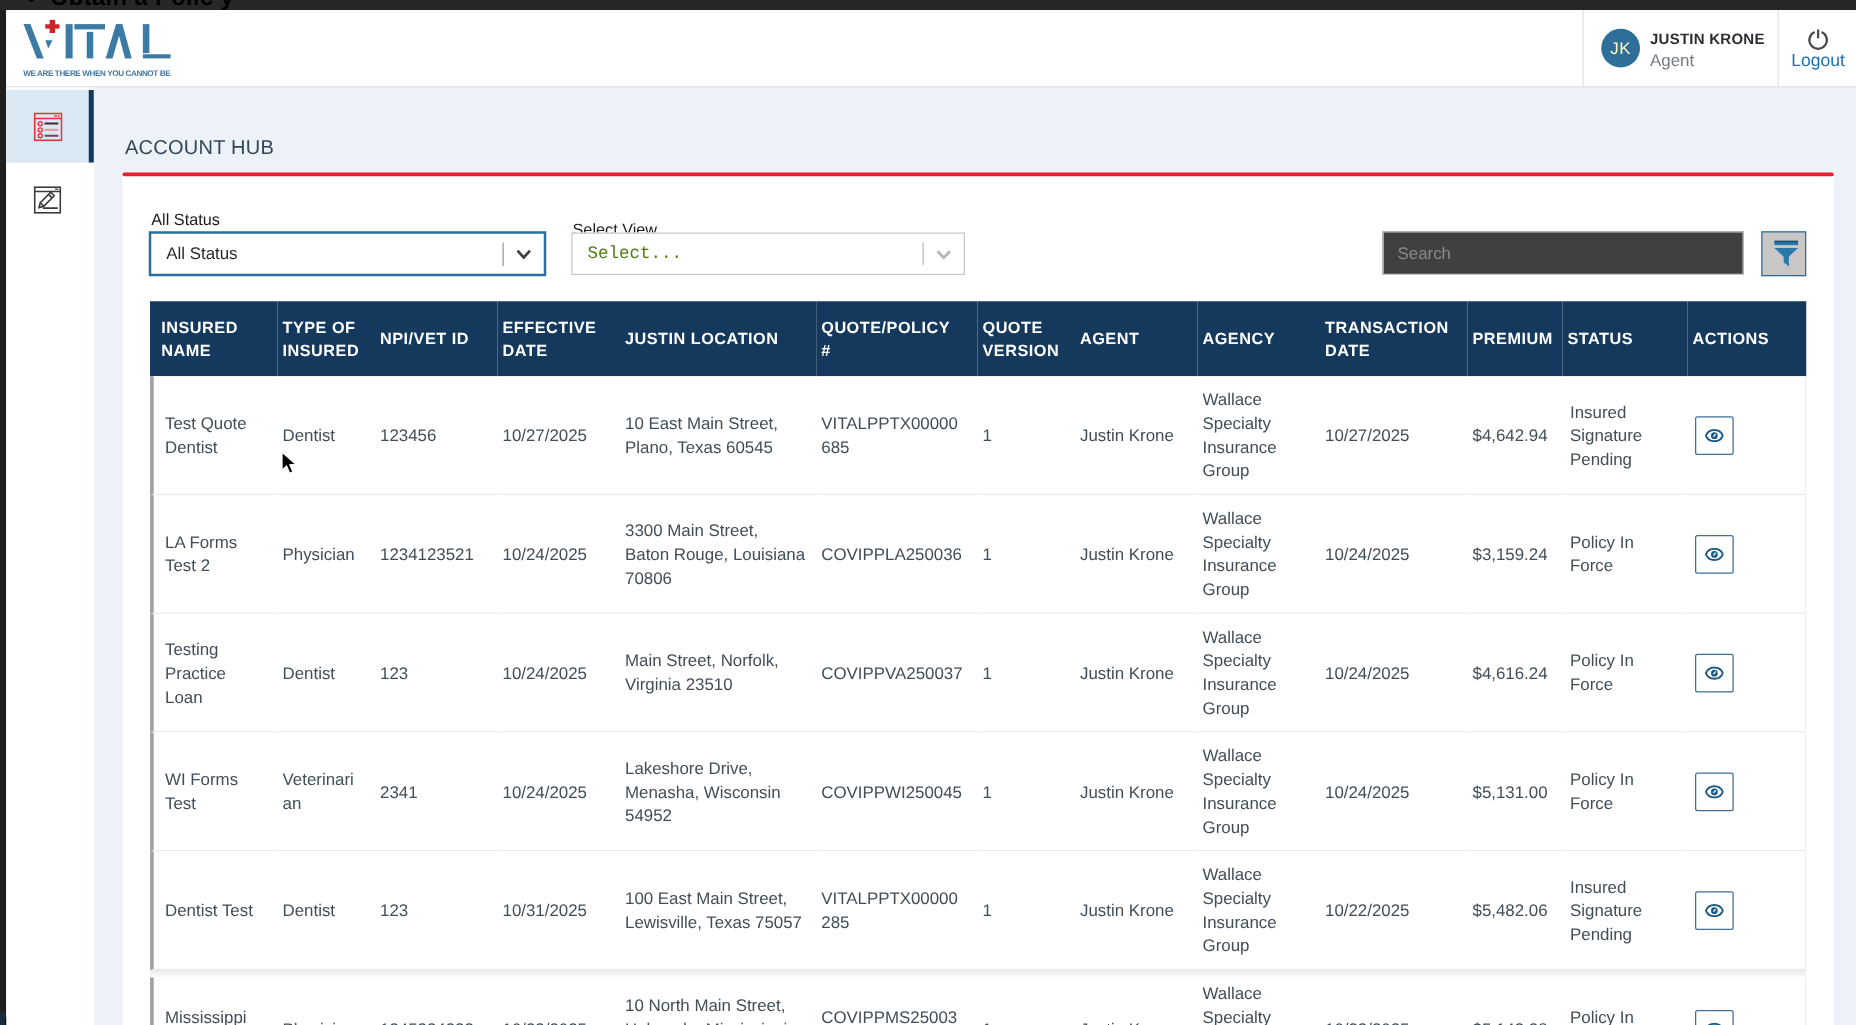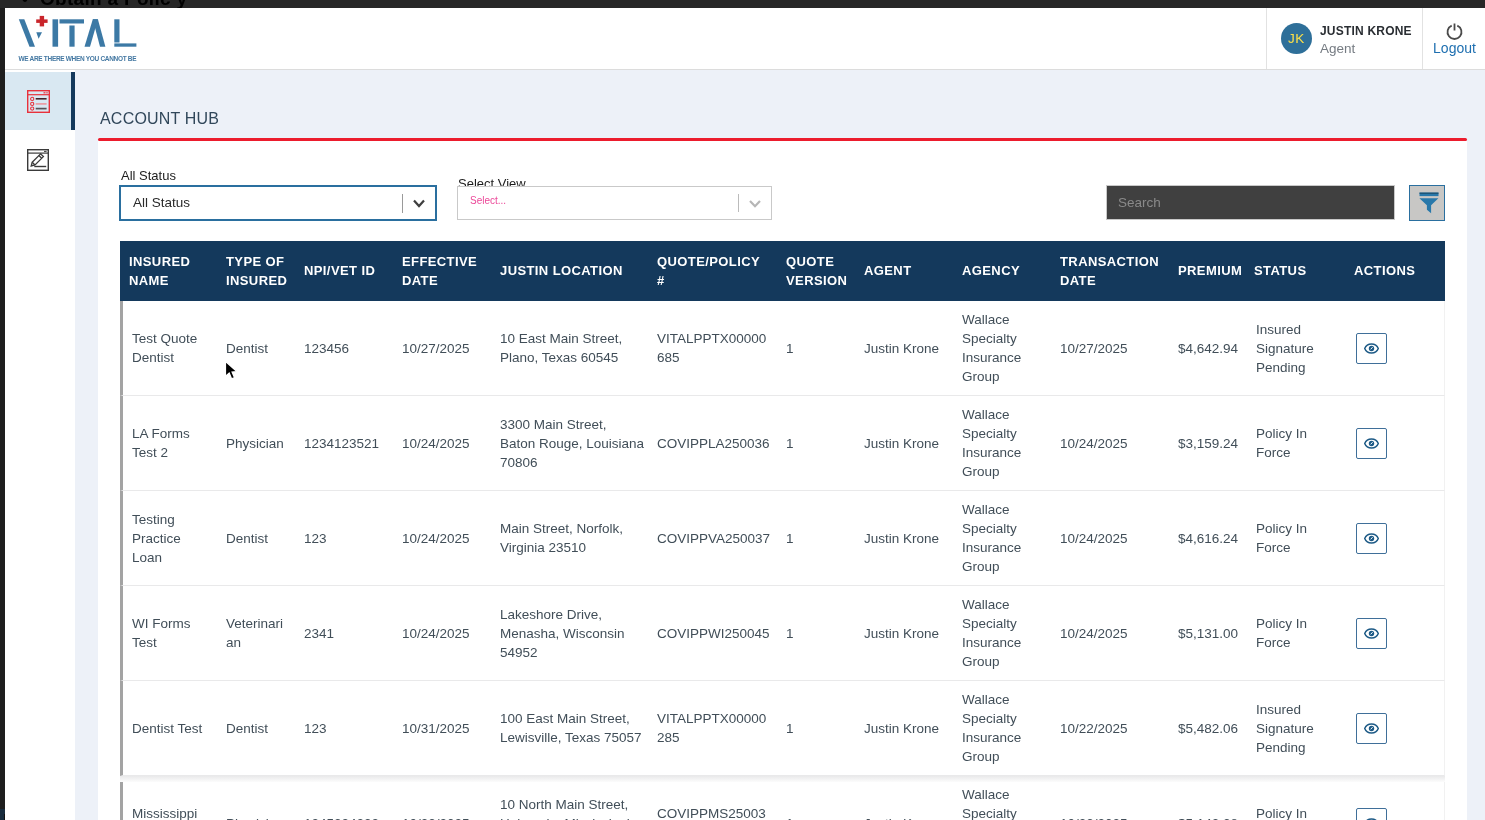--- a/index.html
+++ b/index.html
@@ -12,40 +12,40 @@
   #topstrip .dot { position:absolute; left:22px; top:-10px; font-size:17px; color:#000; }
   
   #leftstrip { left:0; top:8px; width:5px; height:812px; background:#1e1e1e; }
   #cornerdark { left:0; top:809px; width:5px; height:11px; background:#182c3d; }
   #cornernotch { left:4px; top:814px; width:3px; height:6px; background:#101010; }
   #cornernotch2 { left:6.5px; top:817.5px; width:2px; height:2.5px; background:#101010; }
   
   #header { left:5px; top:8px; width:1480px; height:62px; background:#fff; border-bottom:1px solid #dcdcdc; }
   .hdivider { position:absolute; top:0; width:1px; height:61px; background:#e2e2e2; }
   #avatar { position:absolute; left:1276px; top:14.5px; width:31px; height:31px; border-radius:50%;
-    background:#2e6f99; color:#fde047; font-size:13.5px; letter-spacing:.5px;
+    background:#2e6f99; color:#fef9c3; font-size:13.5px; letter-spacing:.5px;
     display:flex; align-items:center; justify-content:center; }
   #uname { position:absolute; left:1315px; top:16px; font-size:12px; font-weight:bold; color:#2a2e33; letter-spacing:.2px; }
   #urole { position:absolute; left:1315px; top:33px; font-size:13.5px; color:#757b82; }
   #logouttxt { position:absolute; left:1407px; top:31.5px; width:85px; text-align:center; font-size:14px; color:#1e6fb0; }
   
   #sidebar { left:5px; top:70px; width:70px; height:750px; background:#fff; }
   #sideactive { position:absolute; left:0; top:2px; width:70px; height:58px; background:#d9e8f2; }
   #sidebar1 { position:absolute; left:66px; top:2px; width:4px; height:58px; background:#14395c; }
   
   #mainbg { left:75px; top:70px; width:1410px; height:750px; background:#edf1f8; }
   #pagetitle { left:100px; top:110px; font-size:16px; color:#31475a; letter-spacing:.2px; }
   #redline { left:98px; top:138px; width:1369px; height:3px; background:#ec1c2d; border-radius:2px; }
   #card { left:98px; top:141px; width:1369px; height:679px; background:#fff; }
   .flabel { position:absolute; font-size:13px; color:#1c1c1c; }
   #sel1 { left:119px; top:185px; width:318px; height:36px; background:#fff; border:2px solid #2a6f9f; }
   #sel1txt { position:absolute; left:12px; top:8px; font-size:13.5px; color:#2a2a2a; }
   #sel1div { left:402px; top:194px; width:1px; height:19px; background:#9a9a9a; }
   #sel2 { left:457px; top:186px; width:315px; height:34px; background:#fff; border:1px solid #c9c9c9; }
-  #sel2txt { position:absolute; left:12px; top:8px; font-size:10px; color:#ec4899; }
+  #sel2txt { position:absolute; left:12px; top:8px; font-size:14px; color:#4d7c0f;font-family:Liberation Mono, monospace; }
   #sel2div { left:738px; top:194px; width:1px; height:18px; background:#bbb; }
   #search { left:1106px; top:185px; width:289px; height:35px; background:#404040; border:1px solid #c9c9c9; }
   #searchtxt { position:absolute; left:11px; top:9px; font-size:13.5px; color:#8a8a8a; }
   #filterbtn { left:1409px; top:185px; width:36px; height:36px; background:#c8c7c5; border:1.5px solid #2a6f9f; }
   
   #tbl { position:absolute; left:120px; top:241px; width:1325px; border-collapse:separate; border-spacing:0; table-layout:fixed; }
   #tbl th { background:#14395c; color:#fff; font-size:13px; line-height:19.5px; font-weight:bold;
     letter-spacing:.4px; text-align:left; vertical-align:middle; padding:0 4px 0 4px; height:60px; }
   #tbl th:first-child { padding-left:9px; }
   #tbl td { background:#fff; font-size:13.5px; line-height:19px; color:#414e58; vertical-align:middle;

